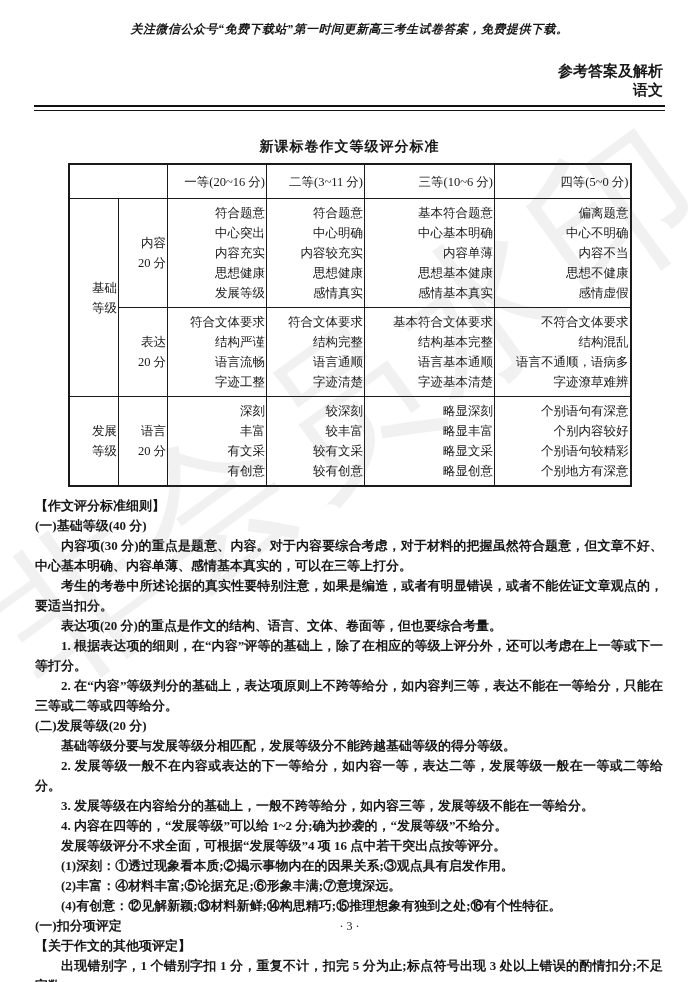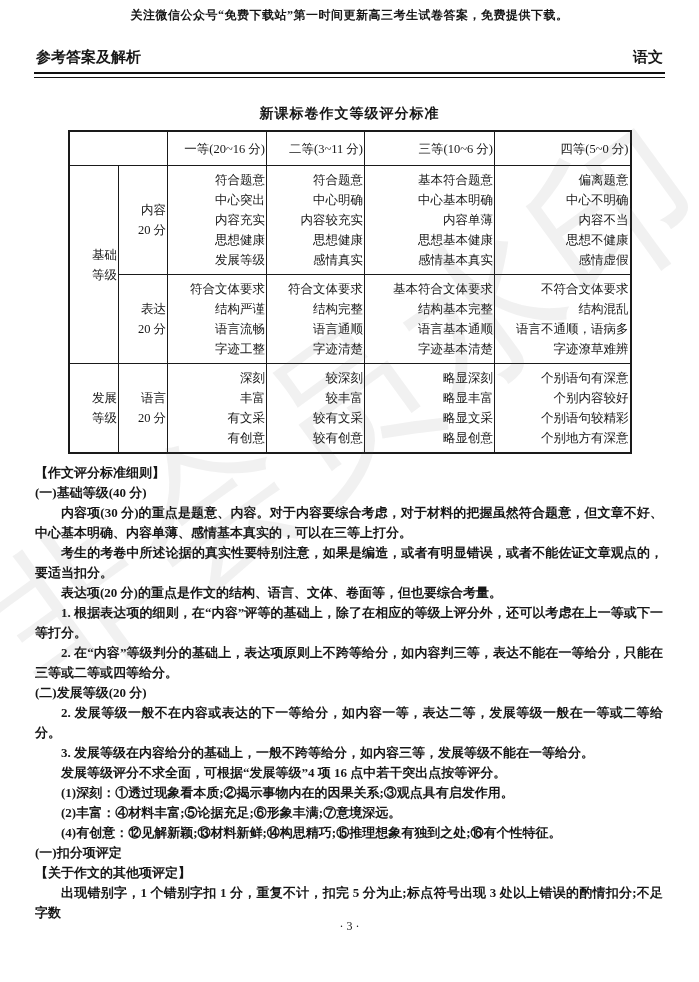--- a/index.html
+++ b/index.html
@@ -6,33 +6,35 @@
   .page{
     position:relative;
     width:699px;height:982px;
     margin:0 auto;
     background:#ffffff;
     color:#171717;
     font-family:"Liberation Serif","DejaVu Serif",serif;
     overflow:hidden;
   }
   .top-notice{
-    padding-top:7px;
+    padding-top:21px;
     text-align:center;
     font-size:12px;
     font-weight:bold;
     letter-spacing:0.5px;
+    font-style:italic;
   }
   .doc-header{
     display:flex;
     justify-content:space-between;
     align-items:flex-end;
     margin:24px 36px 0 36px;
     font-size:15px;
     font-weight:bold;
+    flex-direction:column;
   }
   .double-rule{
     margin:5px 34px 0 34px;
     height:3px;
     border-top:2px solid #111;
     border-bottom:1px solid #111;
   }
   .table-title{
     margin-top:27px;
     text-align:center;
@@ -229,22 +231,24 @@
 
   <div class="body-text" id="body-text">
       <p class="para bracket">【作文评分标准细则】</p>
       <p class="para section">(一)基础等级(40 分)</p>
       <p class="para indent">内容项(30 分)的重点是题意、内容。对于内容要综合考虑，对于材料的把握虽然符合题意，但文章不好、中心基本明确、内容单薄、感情基本真实的，可以在三等上打分。</p>
       <p class="para indent">考生的考卷中所述论据的真实性要特别注意，如果是编造，或者有明显错误，或者不能佐证文章观点的，要适当扣分。</p>
       <p class="para indent">表达项(20 分)的重点是作文的结构、语言、文体、卷面等，但也要综合考量。</p>
       <p class="para indent">1. 根据表达项的细则，在“内容”评等的基础上，除了在相应的等级上评分外，还可以考虑在上一等或下一等打分。</p>
       <p class="para indent">2. 在“内容”等级判分的基础上，表达项原则上不跨等给分，如内容判三等，表达不能在一等给分，只能在三等或二等或四等给分。</p>
       <p class="para section">(二)发展等级(20 分)</p>
+      <p class="para indent">基础等级分要与发展等级分相匹配，发展等级分不能跨越基础等级的得分等级。</p>
       <p class="para indent">2. 发展等级一般不在内容或表达的下一等给分，如内容一等，表达二等，发展等级一般在一等或二等给分。</p>
       <p class="para indent">3. 发展等级在内容给分的基础上，一般不跨等给分，如内容三等，发展等级不能在一等给分。</p>
+      <p class="para indent">4. 内容在四等的，“发展等级”可以给 1~2 分;确为抄袭的，“发展等级”不给分。</p>
       <p class="para indent">发展等级评分不求全面，可根据“发展等级”4 项 16 点中若干突出点按等评分。</p>
       <p class="para indent">(1)深刻：①透过现象看本质;②揭示事物内在的因果关系;③观点具有启发作用。</p>
       <p class="para indent">(2)丰富：④材料丰富;⑤论据充足;⑥形象丰满;⑦意境深远。</p>
       <p class="para indent">(4)有创意：⑫见解新颖;⑬材料新鲜;⑭构思精巧;⑮推理想象有独到之处;⑯有个性特征。</p>
       <p class="para section">(一)扣分项评定</p>
       <p class="para bracket">【关于作文的其他项评定】</p>
       <p class="para indent">出现错别字，1 个错别字扣 1 分，重复不计，扣完 5 分为止;标点符号出现 3 处以上错误的酌情扣分;不足字数</p>
     </div>
 
   <div class="page-number">· 3 ·</div>

